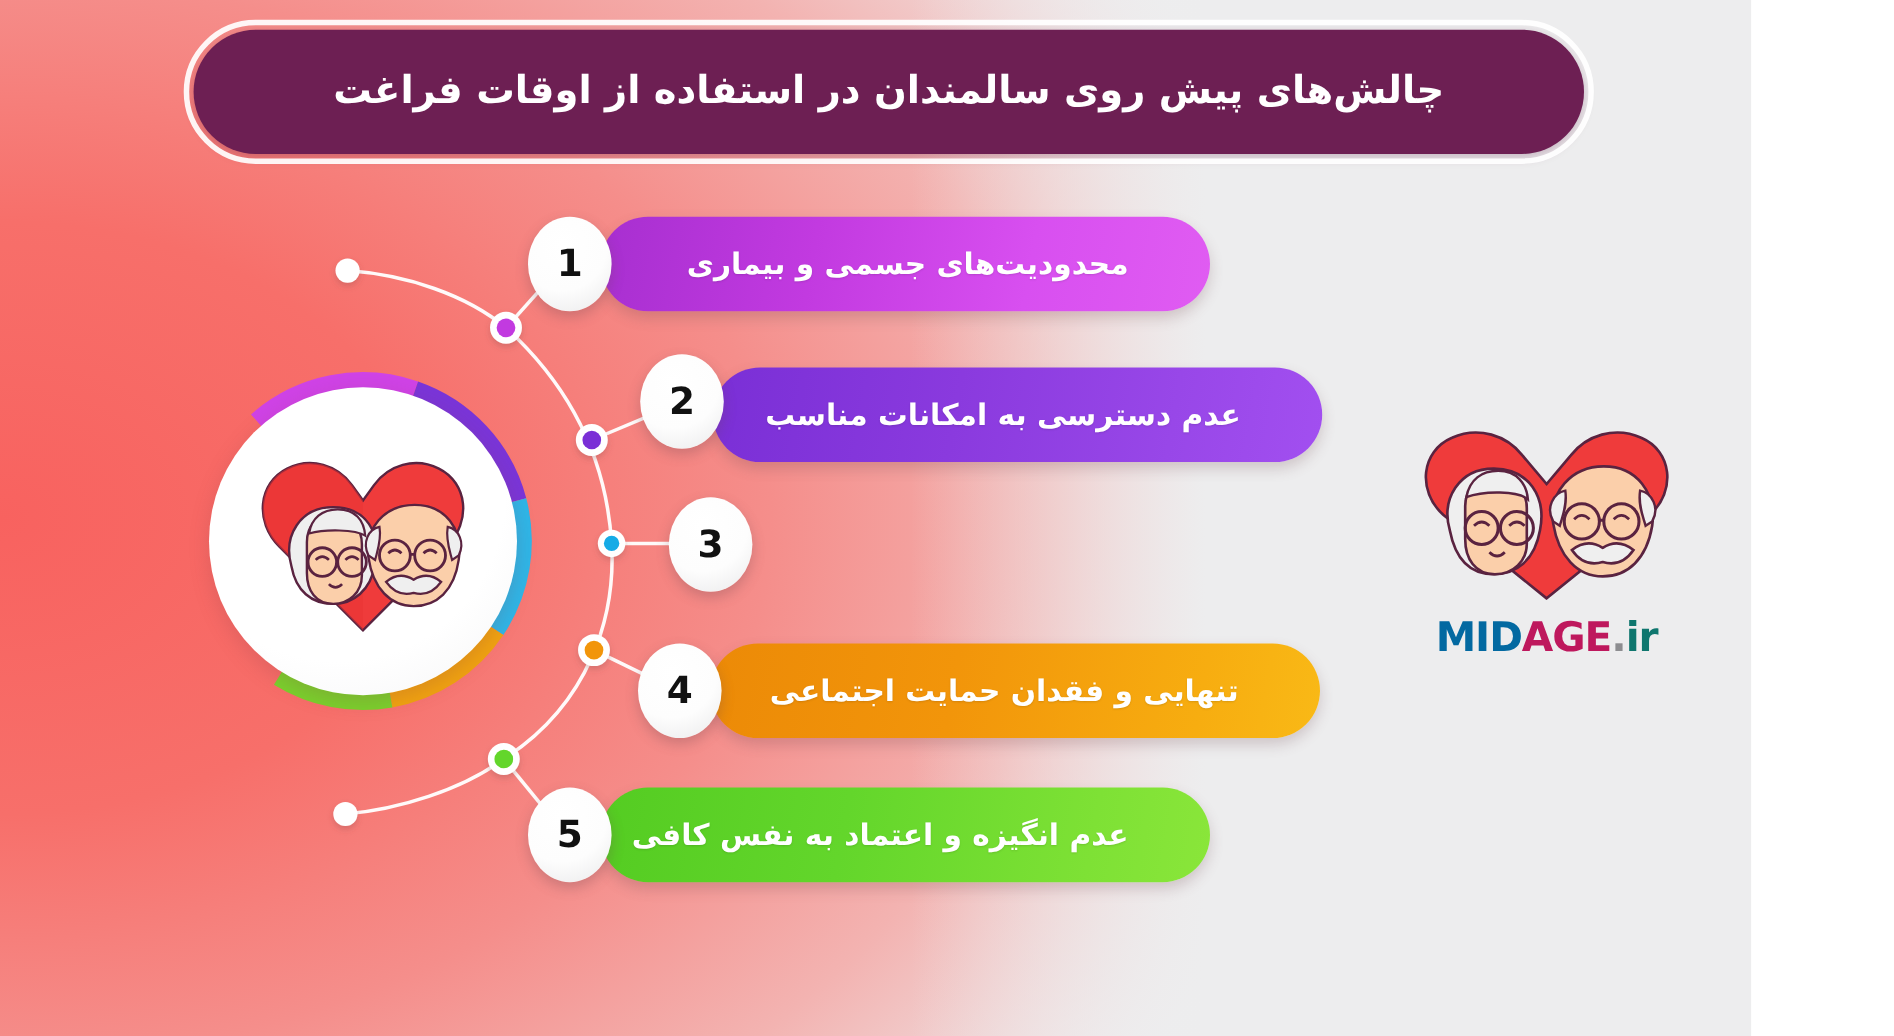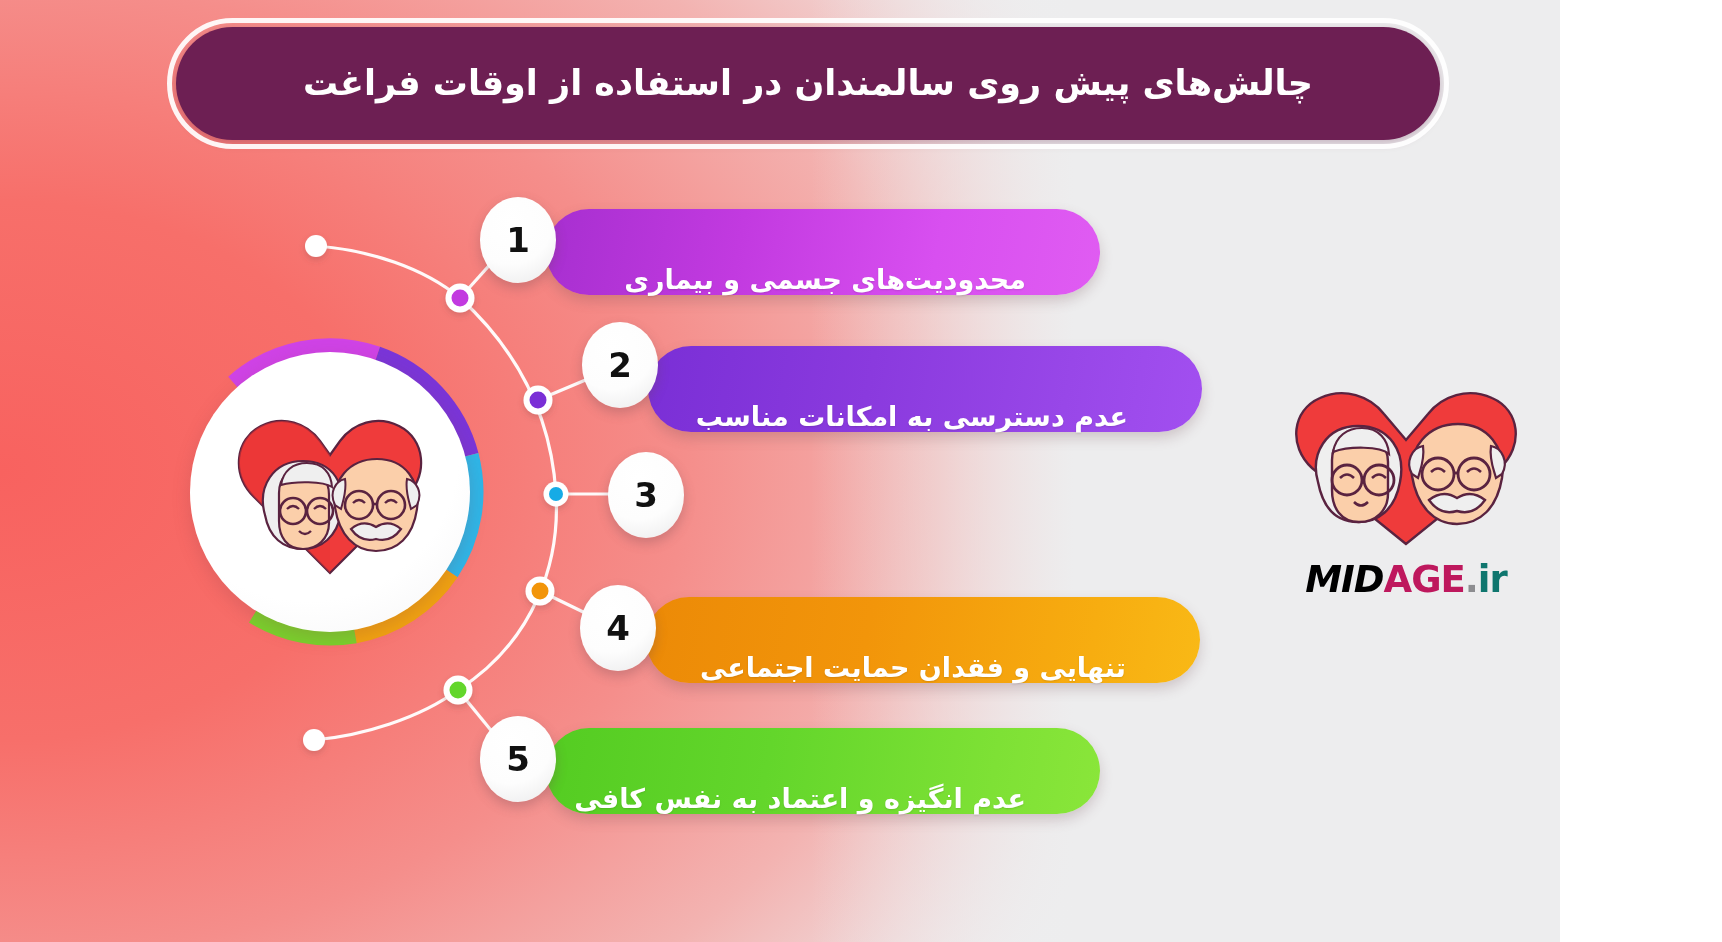--- a/index.html
+++ b/index.html
@@ -1,21 +1,21 @@
 <!DOCTYPE html>
 <html><head>
 <meta charset="utf-8">
 <style>
   html,body{margin:0;padding:0;}
   body{
     width:1722px;height:942px;overflow:hidden;
     font-family:"DejaVu Sans","Liberation Sans",sans-serif;
     background:#ffffff;
   }
-  #stage{position:relative;width:1560px;height:942px;overflow:hidden;}
+  #stage{position:relative;width:1560px;height:942px;overflow:hidden;padding-left:32px;}
 
   
   .bg{
     position:absolute;inset:0;
     background:
       radial-gradient(110% 130% at 0% 50%, #f8625f 0%, #f76f6a 22%, #f58e8b 40%, #f3b3b1 55%, #eeeff1 72%, #ededee 100%);
   }
   .bg-right{
     position:absolute;top:0;right:0;width:48%;height:100%;
     background:linear-gradient(90deg, rgba(237,238,240,0) 0%, #ededee 35%, #ededee 100%);
@@ -50,23 +50,23 @@
     display:flex;align-items:center;justify-content:center;
   }
   .med-art{width:214px;height:190px;}
 
   
   .connector{position:absolute;left:0;top:0;width:1722px;height:942px;pointer-events:none;}
 
   
   .row{position:absolute;height:86px;display:flex;align-items:center;}
   .bar{
-    position:absolute;top:12px;height:86px;border-radius:43px;
+    position:absolute;top:0;height:86px;border-radius:43px;
     box-shadow:0 6px 13px rgba(110,70,80,.24);
-    display:flex;align-items:flex-end;justify-content:flex-start;
+    display:flex;align-items:center;justify-content:flex-start;
     direction:rtl;
   }
   .bar-label{
     color:#ffffff;font-size:27px;font-weight:bold;
     direction:rtl;white-space:nowrap;
     padding-right:74px;
     text-shadow:0 1px 2px rgba(0,0,0,.12);
   }
   .num{
     position:absolute;width:76px;height:86px;border-radius:50%;
@@ -84,21 +84,21 @@
   .r5 .bar{background:linear-gradient(100deg,#54cc22 0%,#63d62b 40%,#7ee135 80%,#8ae63a 100%);}
 
   
   .brand{position:absolute;left:1256px;top:372px;width:300px;height:250px;}
   .brand-art{position:absolute;left:10px;top:0;width:280px;height:185px;}
   .brand-text{
     position:absolute;left:0;top:186px;width:300px;text-align:center;
     font-size:37px;font-weight:bold;letter-spacing:-1px;
     font-family:"DejaVu Sans","Liberation Sans",sans-serif;
   }
-  .bt-mid{color:#000000;font-style:italic;}
+  .bt-mid{color:#0369a1;}
   .bt-age{color:#be185d;}
   .bt-dot{color:#8d8d90;}
   .bt-ir{color:#0f766e;}
 </style>
 </head>
 <body>
 
 <div id="stage">
 
   <div class="bg"></div>

